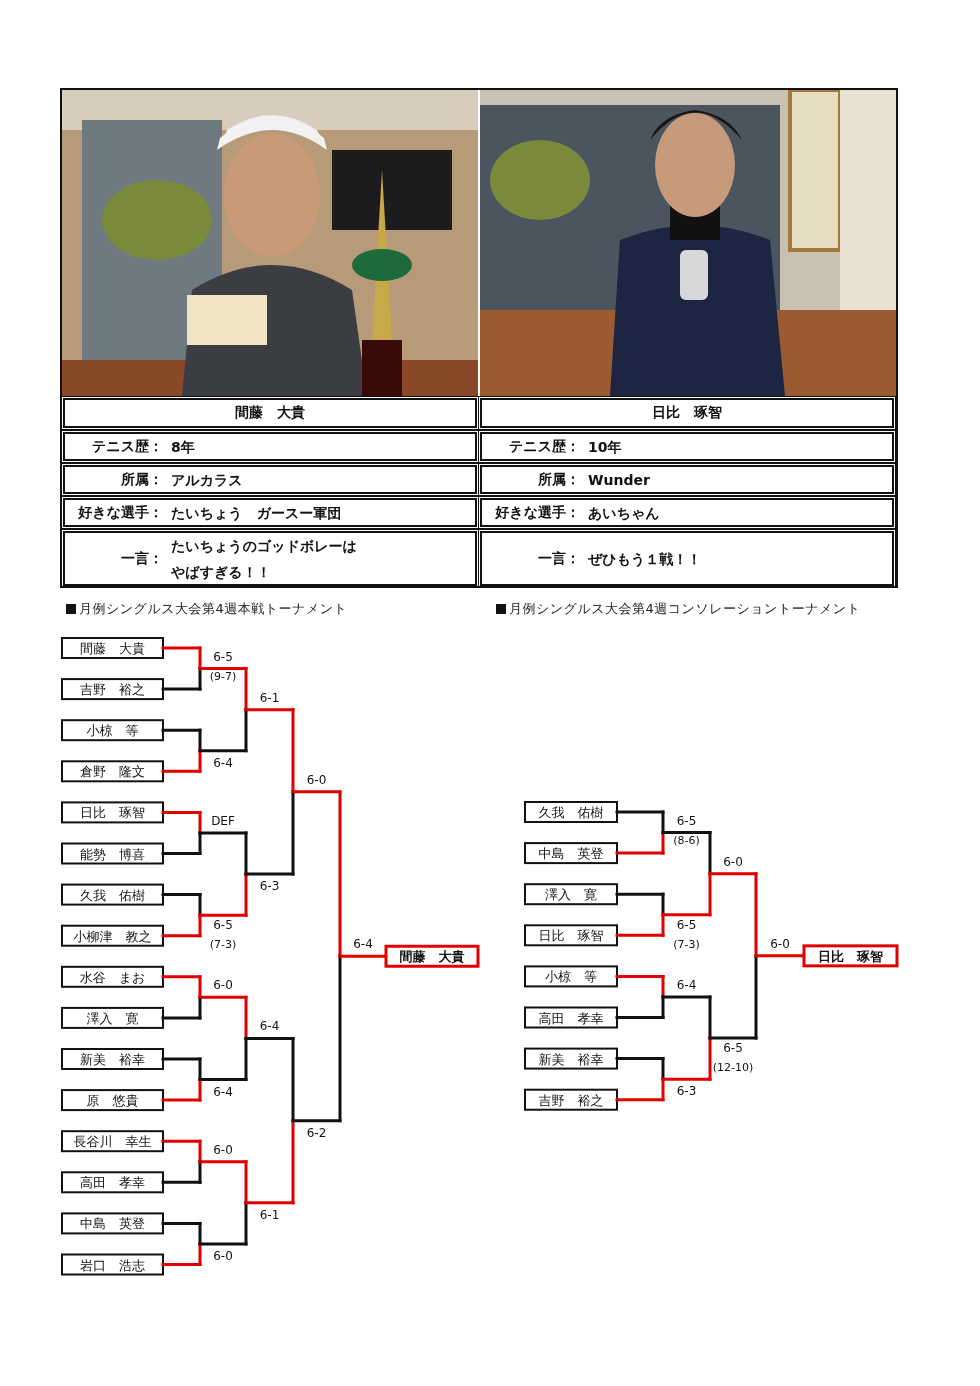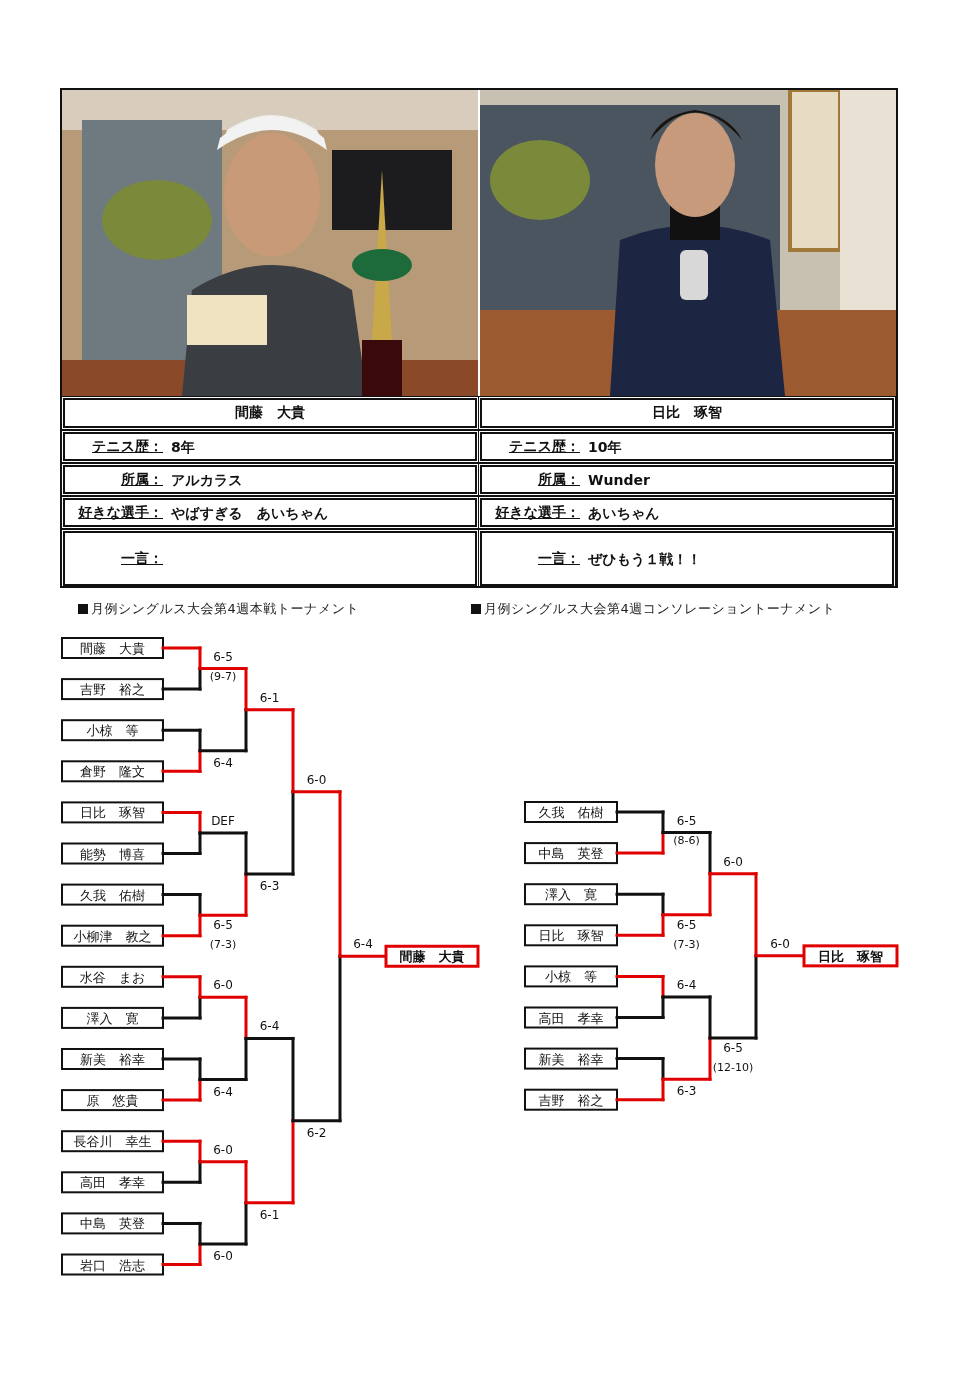--- a/index.html
+++ b/index.html
@@ -11,21 +11,21 @@
   .photo.left { left: 0; width: 416px; }
   .photo.right { left: 418px; width: 416px; }
   .photo .scene { position: absolute; inset: 0; }
   .col { position: absolute; top: 308px; width: 416px; }
   .col.left { left: 1px; }
   .col.right { left: 418px; }
   .cell { position: absolute; left: 0; width: 414px; box-sizing: border-box;
           border: 2px solid #111; outline: 1px solid #111; outline-offset: 1px;
           background: #fff; display: flex; align-items: center; font-weight: bold; font-size: 14px; }
   .cell.name { justify-content: center; font-size: 14px; }
-  .cell .lab { width: 98px; text-align: right; flex: none; text-decoration: underline; }
+  .cell .lab { width: 98px; text-align: right; flex: none; }
   .cell .val { padding-left: 8px; line-height: 26px; }
   .sec-title { position: absolute; top: 600px; font-size: 13px; color: #222; letter-spacing: 0.5px; }
   .sec-title .sq { display: inline-block; width: 10px; height: 10px; background: #111; margin-right: 3px; vertical-align: -1px; }
   svg.bracket { position: absolute; left: 0; top: 0; width: 980px; height: 1386px; overflow: visible; }
   svg text { font-family: "DejaVu Sans", "Liberation Sans", sans-serif; }
 </style>
 </head>
 <body>
 
 <div class="profiles">
@@ -68,24 +68,28 @@
     <div class="cell" style="top:34px;height:29px;">
       <span class="lab">テニス歴：</span>
       <span class="val">8年</span>
     </div>
     <div class="cell" style="top:67px;height:29px;">
       <span class="lab">所属：</span>
       <span class="val">アルカラス</span>
     </div>
     <div class="cell" style="top:100px;height:29px;">
       <span class="lab">好きな選手：</span>
-      <span class="val">やばすぎる　あいちゃん</span>
+      <span class="val">たいちょう　ガースー軍団</span>
     </div>
     <div class="cell" style="top:133px;height:55px;">
       <span class="lab">一言：</span>
+      <span class="val">
+        <span style="display:block">たいちょうのゴッドボレーは</span>
+        <span style="display:block">やばすぎる！！</span>
+      </span>
     </div>
   </div>
 
   <div class="col right">
     <div class="cell name" style="top:0;height:30px;">日比　琢智</div>
     <div class="cell" style="top:34px;height:29px;">
       <span class="lab">テニス歴：</span>
       <span class="val">10年</span>
     </div>
     <div class="cell" style="top:67px;height:29px;">
@@ -98,24 +102,24 @@
     </div>
     <div class="cell" style="top:133px;height:55px;">
       <span class="lab">一言：</span>
       <span class="val">
         <span style="display:block">ぜひもう１戦！！</span>
       </span>
     </div>
   </div>
 </div>
 
-<div class="sec-title" style="left:78px;">
+<div class="sec-title" style="left:66px;">
   <span class="sq"></span><span>月例シングルス大会第4週本戦トーナメント</span>
 </div>
-<div class="sec-title" style="left:471px;">
+<div class="sec-title" style="left:496px;">
   <span class="sq"></span><span>月例シングルス大会第4週コンソレーショントーナメント</span>
 </div>
 
 <svg class="bracket" id="bracket-svg" xmlns="http://www.w3.org/2000/svg">
     <rect x="62" y="638" width="101" height="20" fill="#fff" stroke="#111111" stroke-width="2"></rect>
     <text x="112.5" y="653" text-anchor="middle" font-size="13" font-weight="normal" fill="#111">間藤　大貴</text>
     <rect x="62" y="679.1" width="101" height="20" fill="#fff" stroke="#111111" stroke-width="2"></rect>
     <text x="112.5" y="694.1" text-anchor="middle" font-size="13" font-weight="normal" fill="#111">吉野　裕之</text>
     <rect x="62" y="720.2" width="101" height="20" fill="#fff" stroke="#111111" stroke-width="2"></rect>
     <text x="112.5" y="735.2" text-anchor="middle" font-size="13" font-weight="normal" fill="#111">小椋　等</text>

